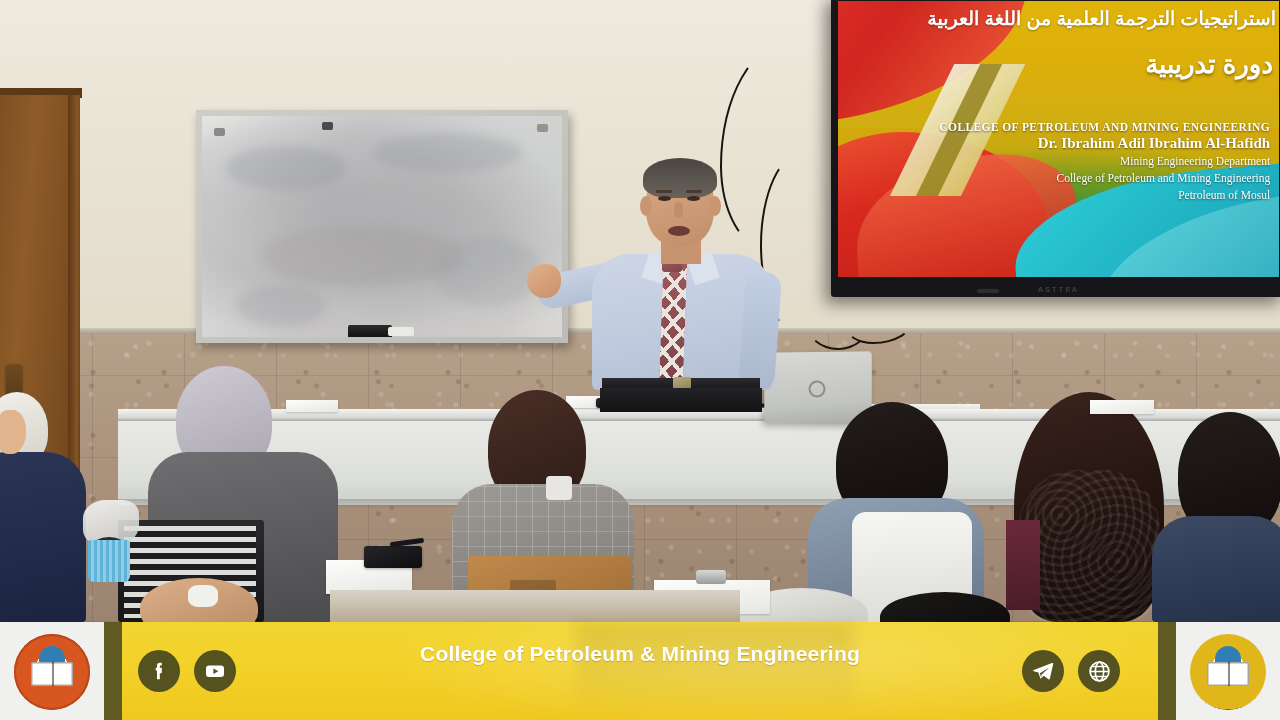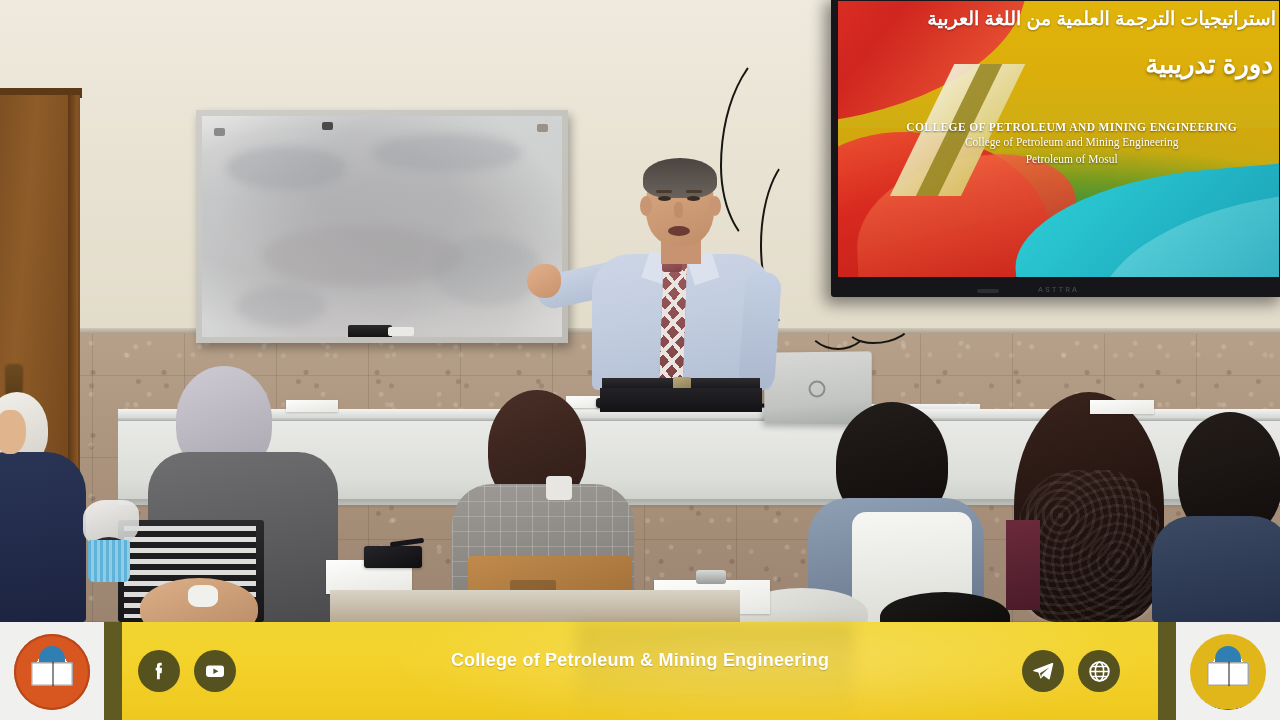--- a/index.html
+++ b/index.html
@@ -96,21 +96,21 @@
      background:#8f7d14; transform:skewX(-26deg); opacity:.8; }
 
   .slide-ar-title { position:absolute; right:3px; top:7px; width:86%;
      text-align:right; direction:rtl; color:#fff; font-weight:bold; font-size:19px;
      line-height:1.12; letter-spacing:0px;
      text-shadow:0 1px 2px rgba(0,0,0,.35); }
   .slide-ar-big { position:absolute; right:6px; top:48px; width:70%;
      text-align:right; direction:rtl; color:#fff; font-weight:bold; font-size:26px;
      letter-spacing:1px; text-shadow:0 2px 3px rgba(0,0,0,.35); }
   .slide-block { position:absolute; left:8%; top:120px; width:90%;
-     text-align:center; color:#fff; }
+     text-align:right; color:#fff; }
   .slide-col  { font-size:11.5px; font-weight:bold; letter-spacing:.4px;
      font-family:"Liberation Serif", serif; text-shadow:0 1px 2px rgba(0,0,0,.5); }
   .slide-name { font-size:15px; font-weight:bold; margin-top:2px;
      font-family:"Liberation Serif", serif; text-shadow:0 1px 2px rgba(0,0,0,.5); }
   .slide-sub  { font-size:11.5px; margin-top:2px; line-height:1.32;
      font-family:"Liberation Serif", serif; text-shadow:0 1px 2px rgba(0,0,0,.5); }
   .tv-bezel-brand { position:absolute; left:50%; bottom:3px; transform:translateX(-50%);
      color:#4c4c52; font-size:8px; letter-spacing:2px;font-family:Liberation Mono, monospace; }
   .tv-ir { position:absolute; left:32%; bottom:4px; width:22px; height:4px;
      background:#2c2c31; border-radius:2px; }
@@ -235,22 +235,22 @@
      filter:blur(7px); }
 
   .social { position:absolute; display:flex; gap:14px; align-items:center; top:28px; }
   .sicon { width:42px; height:42px; border-radius:50%; background:#55521f;
      display:flex; align-items:center; justify-content:center; }
   .sicon svg { display:block; }
 
   .ftext { position:absolute; left:0; right:0; top:16px; text-align:center; }
   .ftext-ar { direction:rtl; color:#fff; font-weight:bold; font-size:23px;
      letter-spacing:.5px; line-height:1.05; text-shadow:0 1px 1px rgba(120,95,10,.35); }
-  .ftext-en { color:#fff; font-weight:bold; font-size:18px; letter-spacing:.2px;
-     margin-top:12px; text-shadow:0 1px 1px rgba(120,95,10,.35); }
+  .ftext-en { color:#fff; font-weight:bold; font-size:21px; letter-spacing:.2px;
+     margin-top:4px; text-shadow:0 1px 1px rgba(120,95,10,.35); }
   .dash { display:inline-block; width:44px; height:4px; background:#fff;
      vertical-align:middle; margin:0 10px 6px; }
 
   
   .logo-wrap { position:absolute; top:12px; width:76px; height:76px; }
   .logo-mosul { position:relative; width:76px; height:76px; border-radius:50%;
      background:radial-gradient(circle at 50% 46%, #ffffff 0 30%, #d8561f 30% 100%);
      box-shadow:0 0 0 2px #b8471a inset; }
   .logo-cpme { position:relative; width:76px; height:76px; border-radius:50%;
      background:radial-gradient(circle at 50% 46%, #ffffff 0 30%, #e0b61a 30% 72%, #5e5a22 72% 100%); }
@@ -307,20 +307,22 @@
         <div class="slide-teal"></div>
         <div class="slide-teal2"></div>
         <div class="slide-chev"></div>
         <div class="slide-chev2"></div>
 
         <div class="slide-ar-title">استراتيجيات الترجمة العلمية من اللغة العربية</div>
         <div class="slide-ar-big">دورة تدريبية</div>
 
         <div class="slide-block">
           <div class="slide-col">COLLEGE OF PETROLEUM AND MINING ENGINEERING</div>
+          <div class="slide-name">Dr. Ibrahim Adil Ibrahim Al-Hafidh</div>
+          <div class="slide-sub">Mining Engineering Department</div>
           <div class="slide-sub">College of Petroleum and Mining Engineering</div>
           <div class="slide-sub">Petroleum of Mosul</div>
         </div>
       </div>
       <div class="tv-ir"></div>
       <div class="tv-bezel-brand">ASTTRA</div>
     </div>
 
     <div class="tdesk-top"></div>
     <div class="counter-top"></div>

